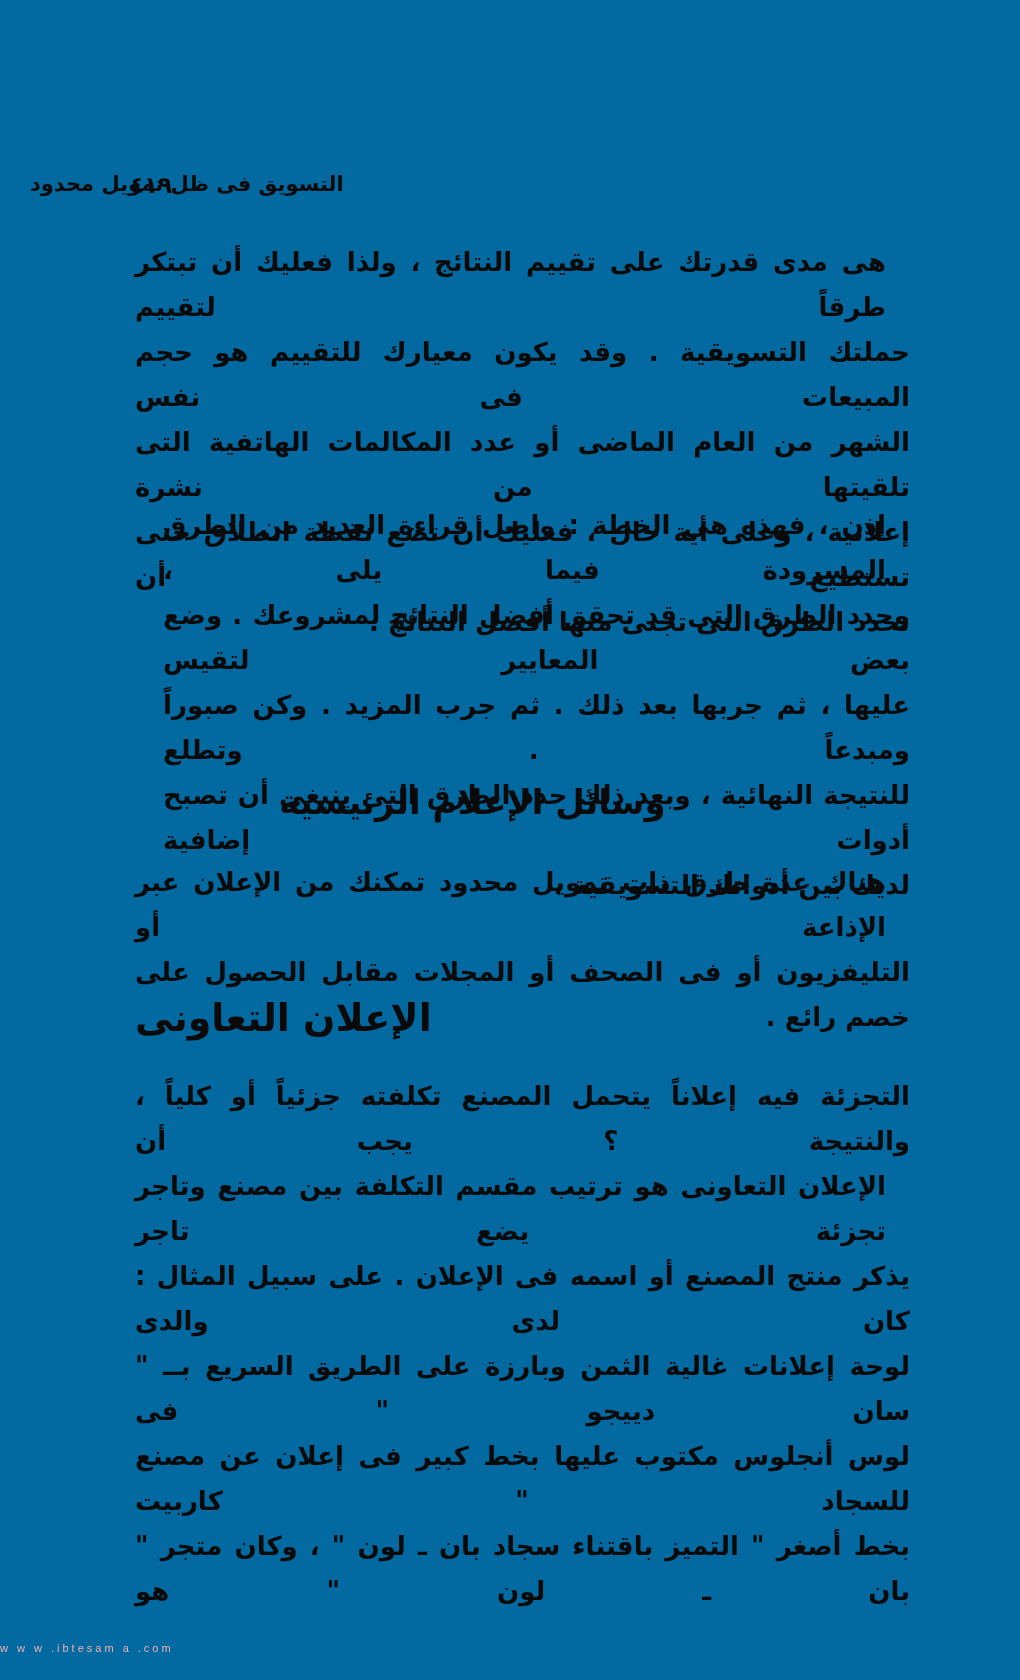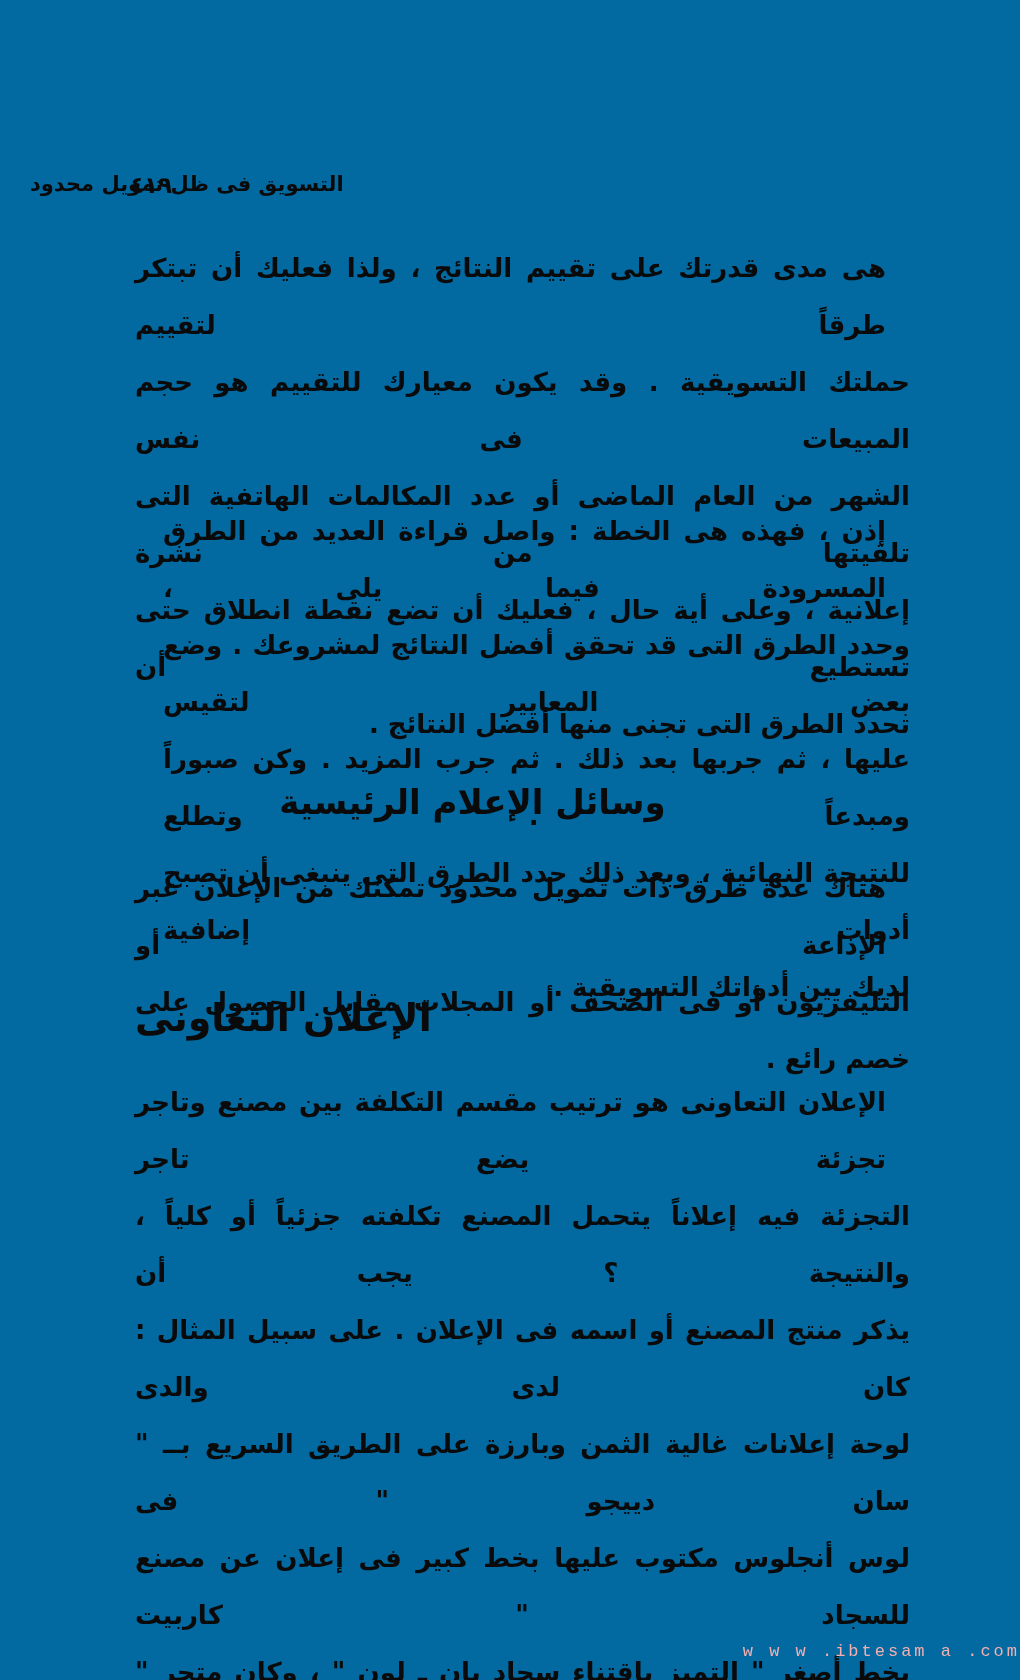--- a/index.html
+++ b/index.html
@@ -33,21 +33,21 @@
     font-size: 21px;
     font-weight: 700;
   }
   
   .para {
     position: absolute;
     right: 110px;
     left: 135px;
     font-size: 26px;
     font-weight: 700;
-    line-height: 57px;
+    line-height: 45px;
   }
   .para .line {
     text-align: justify;
     text-align-last: justify;
     white-space: normal;
   }
   .para .line.indent { padding-right: 24px; }
   .para .line.last { text-align-last: start; }
   .p1 { top: 240px; }
   .p2 { top: 503px; margin-left: 28px; }
@@ -72,24 +72,24 @@
     margin: 0;
     text-align: left;
     font-size: 38px;
     font-weight: 700;
   }
   
   .watermark {
     position: absolute;
     top: 1642px;
     left: 0; right: 0;
-    text-align: right;
+    text-align: left;
     direction: ltr;
-    font-family: Liberation Mono, monospace;
-    font-size: 17px;
+    font-family: Liberation Sans, sans-serif;
+    font-size: 11px;
     font-weight: 400;
     letter-spacing: 3px;
     color: #f2b0b0;
   }
 </style>
 </head>
 <body>
 
 <div class="page">
 
@@ -117,22 +117,22 @@
   <h1 class="section-heading">وسائل الإعلام الرئيسية</h1>
 
   <div class="para p3">
     <div class="line indent">هناك عدة طرق ذات تمويل محدود تمكنك من الإعلان عبر الإذاعة أو</div>
     <div class="line last">التليفزيون أو فى الصحف أو المجلات مقابل الحصول على خصم رائع .</div>
   </div>
 
   <h2 class="subsection-heading">الإعلان التعاونى</h2>
 
   <div class="para p4">
+    <div class="line">التجزئة فيه إعلاناً يتحمل المصنع تكلفته جزئياً أو كلياً ، والنتيجة ؟ يجب أن</div>
     <div class="line indent">الإعلان التعاونى هو ترتيب مقسم التكلفة بين مصنع وتاجر تجزئة يضع تاجر</div>
-    <div class="line">التجزئة فيه إعلاناً يتحمل المصنع تكلفته جزئياً أو كلياً ، والنتيجة ؟ يجب أن</div>
     <div class="line">يذكر منتج المصنع أو اسمه فى الإعلان . على سبيل المثال : كان لدى والدى</div>
     <div class="line">لوحة إعلانات غالية الثمن وبارزة على الطريق السريع بــ " سان دييجو " فى</div>
     <div class="line">لوس أنجلوس مكتوب عليها بخط كبير فى إعلان عن مصنع للسجاد " كاربيت</div>
     <div class="line">بخط أصغر " التميز باقتناء سجاد بان ـ لون " ، وكان متجر " بان ـ لون " هو</div>
 
   </div>
 
   <div class="watermark">w w w .ibtesam a .com</div>
 
 </div>

